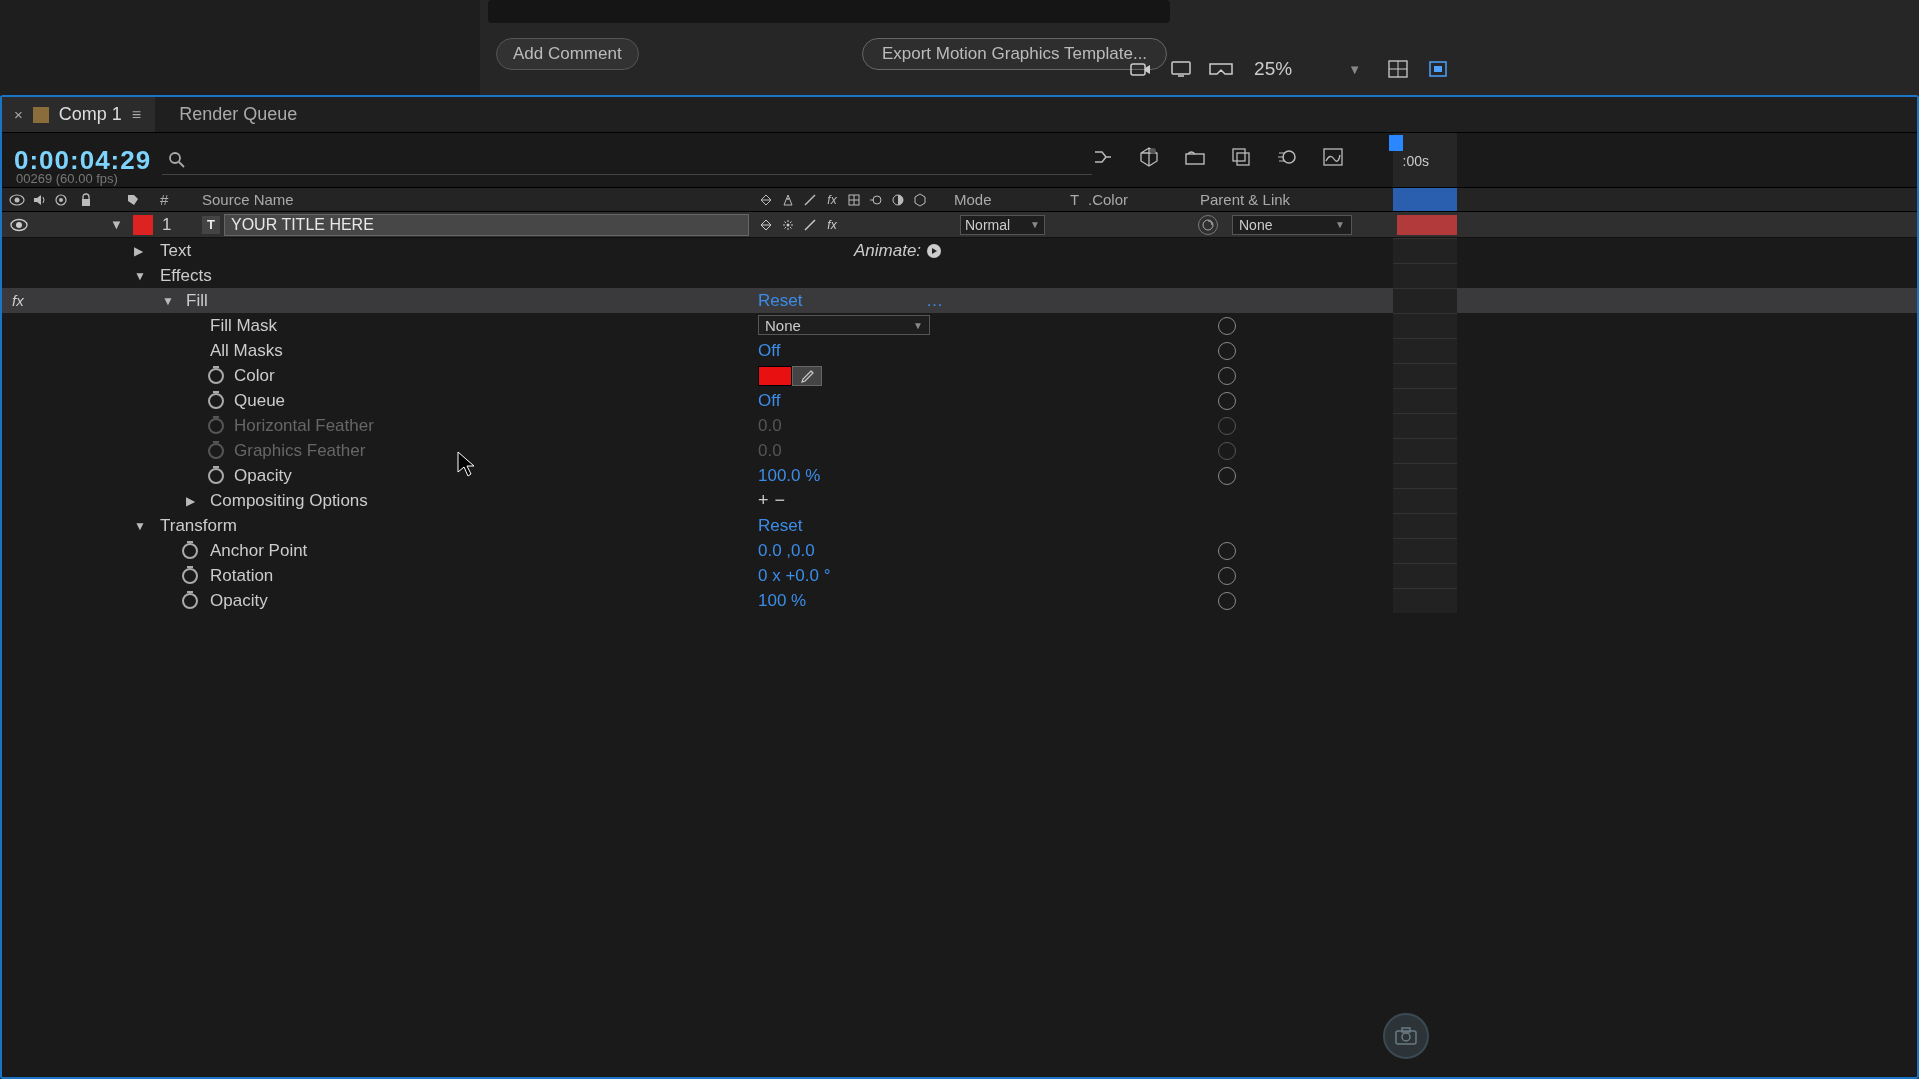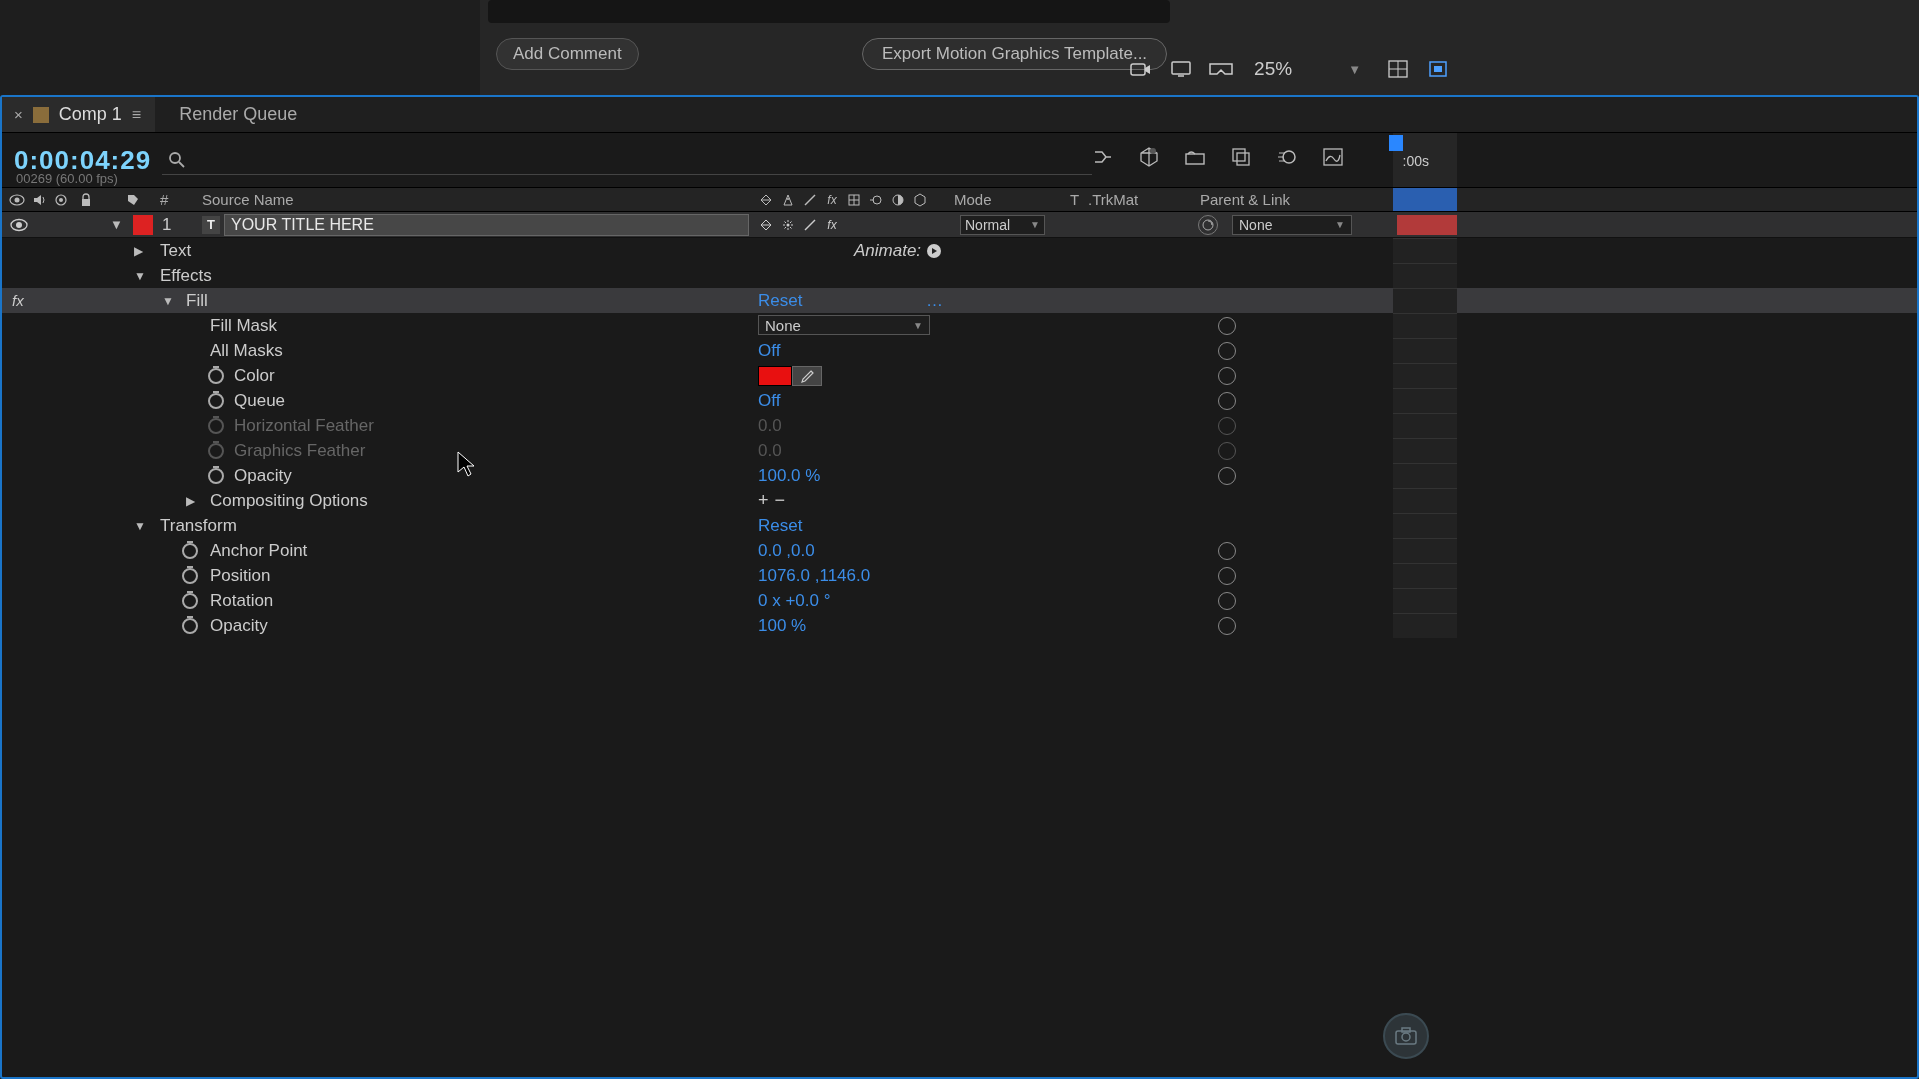--- a/index.html
+++ b/index.html
@@ -277,21 +277,21 @@
           </svg>
         </span>
       <span>
           <svg width="14" height="14" viewBox="0 0 14 14">
             <path d="M7 1 L12 4 V10 L7 13 L2 10 V4 Z" fill="none" stroke="#bbb"></path>
           </svg>
         </span>
     </div>
     <span class="mode-hdr">Mode</span>
     <span class="t-hdr">T</span>
-    <span class="trkmat-hdr">.TrkMat</span>
+    <span class="trkmat-hdr">.Color</span>
     <span class="parent-hdr">Parent &amp; Link</span>
     <div class="ruler-seg blue"></div>
   </div>
 
   <div class="layer-row">
     <span class="eye">
         <svg width="18" height="14" viewBox="0 0 18 14">
           <ellipse cx="9" cy="7" rx="8" ry="5.5" fill="none" stroke="#ccc" stroke-width="1.3"></ellipse>
           <circle cx="9" cy="7" r="3" fill="#ccc"></circle>
         </svg>
@@ -457,27 +457,20 @@
     </div>
 
     <div class="prow">
       <span class="stopwatch" style="left:180px;"></span>
       <span class="plabel" style="left:208px;">Anchor Point</span>
       <span class="pval val-link">0.0 ,0.0</span>
       <span class="pwhip-sm"></span>
       <div class="ruler-cell"></div>
     </div>
 
-    <div class="prow">
-      <span class="stopwatch" style="left:180px;"></span>
-      <span class="plabel" style="left:208px;">Position</span>
-      <span class="pval val-link">1076.0 ,1146.0</span>
-      <span class="pwhip-sm"></span>
-      <div class="ruler-cell"></div>
-    </div>
 
 
     <div class="prow">
       <span class="stopwatch" style="left:180px;"></span>
       <span class="plabel" style="left:208px;">Rotation</span>
       <span class="pval val-link">0 x +0.0 °</span>
       <span class="pwhip-sm"></span>
       <div class="ruler-cell"></div>
     </div>
 

